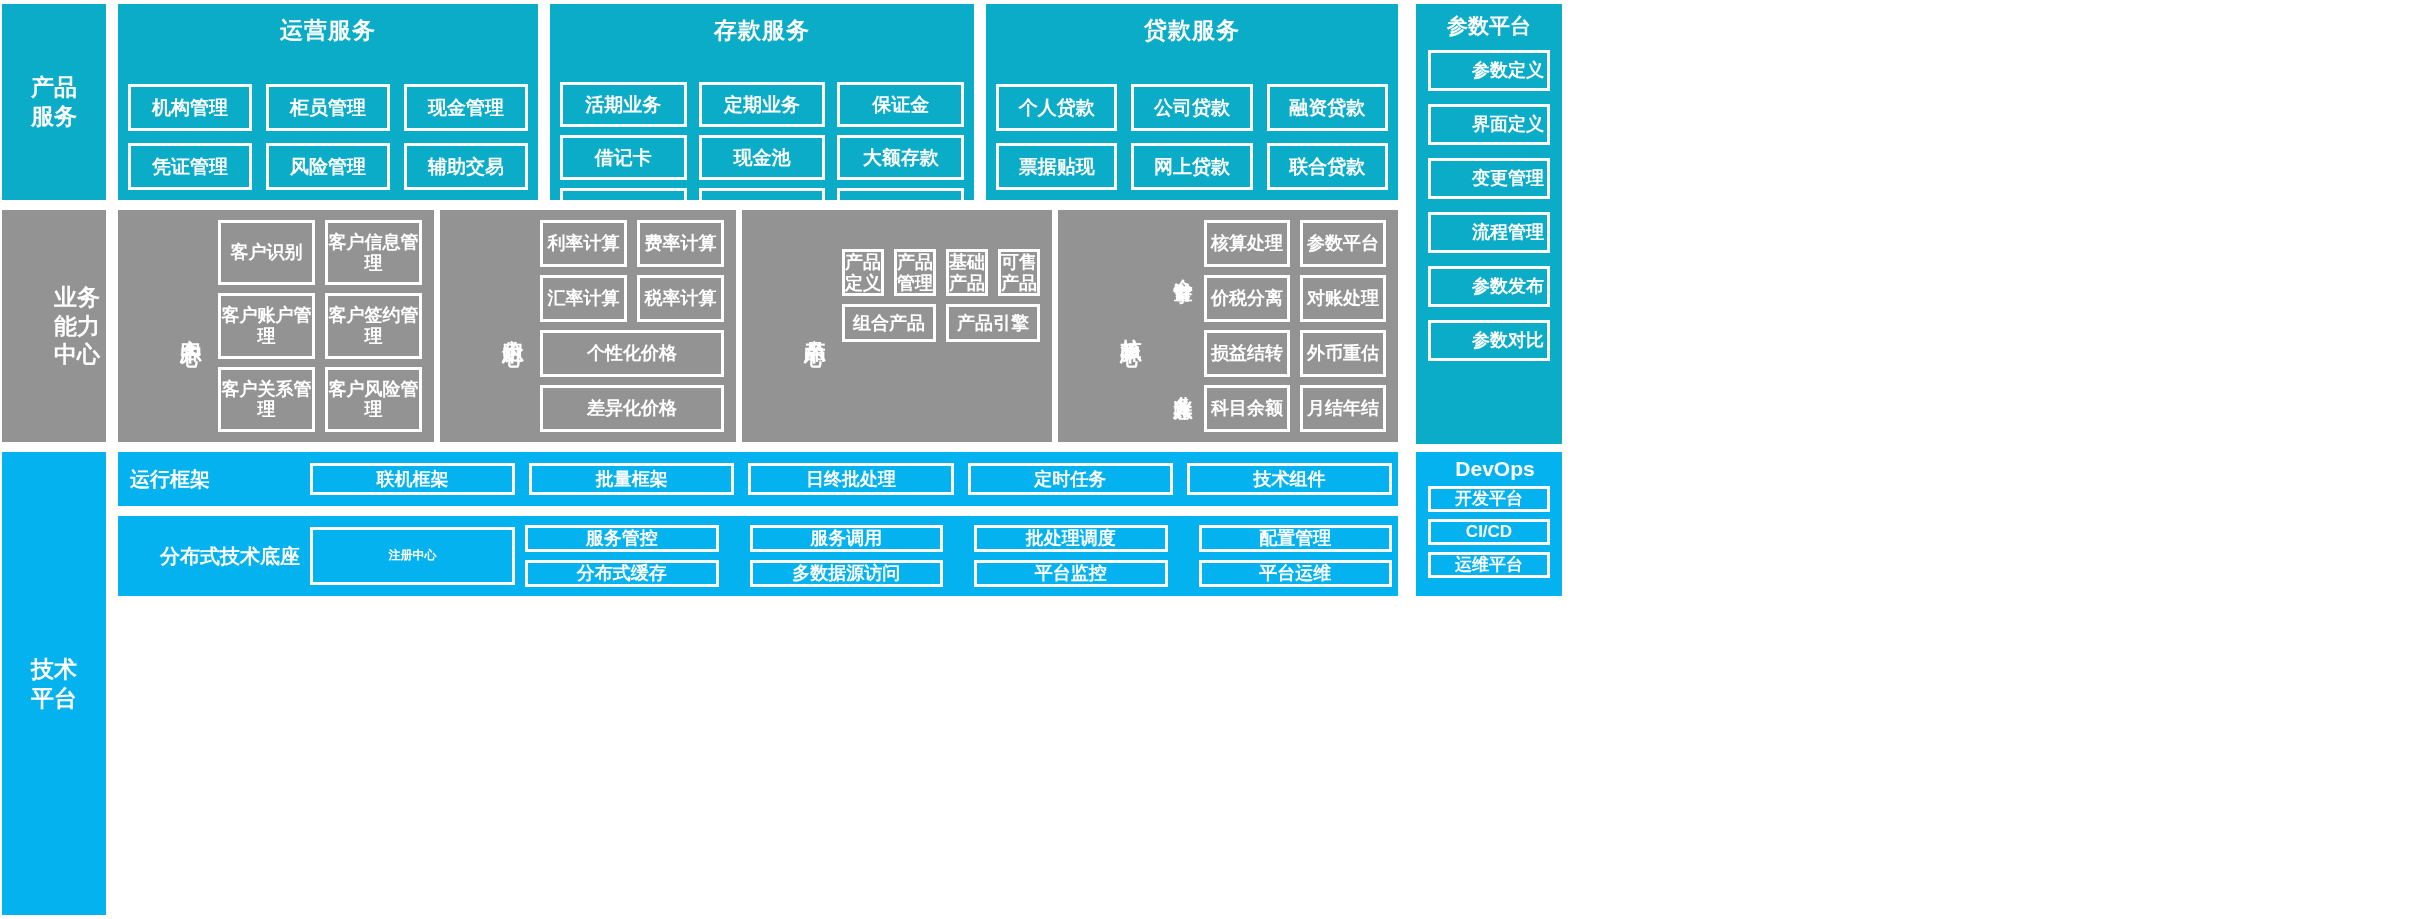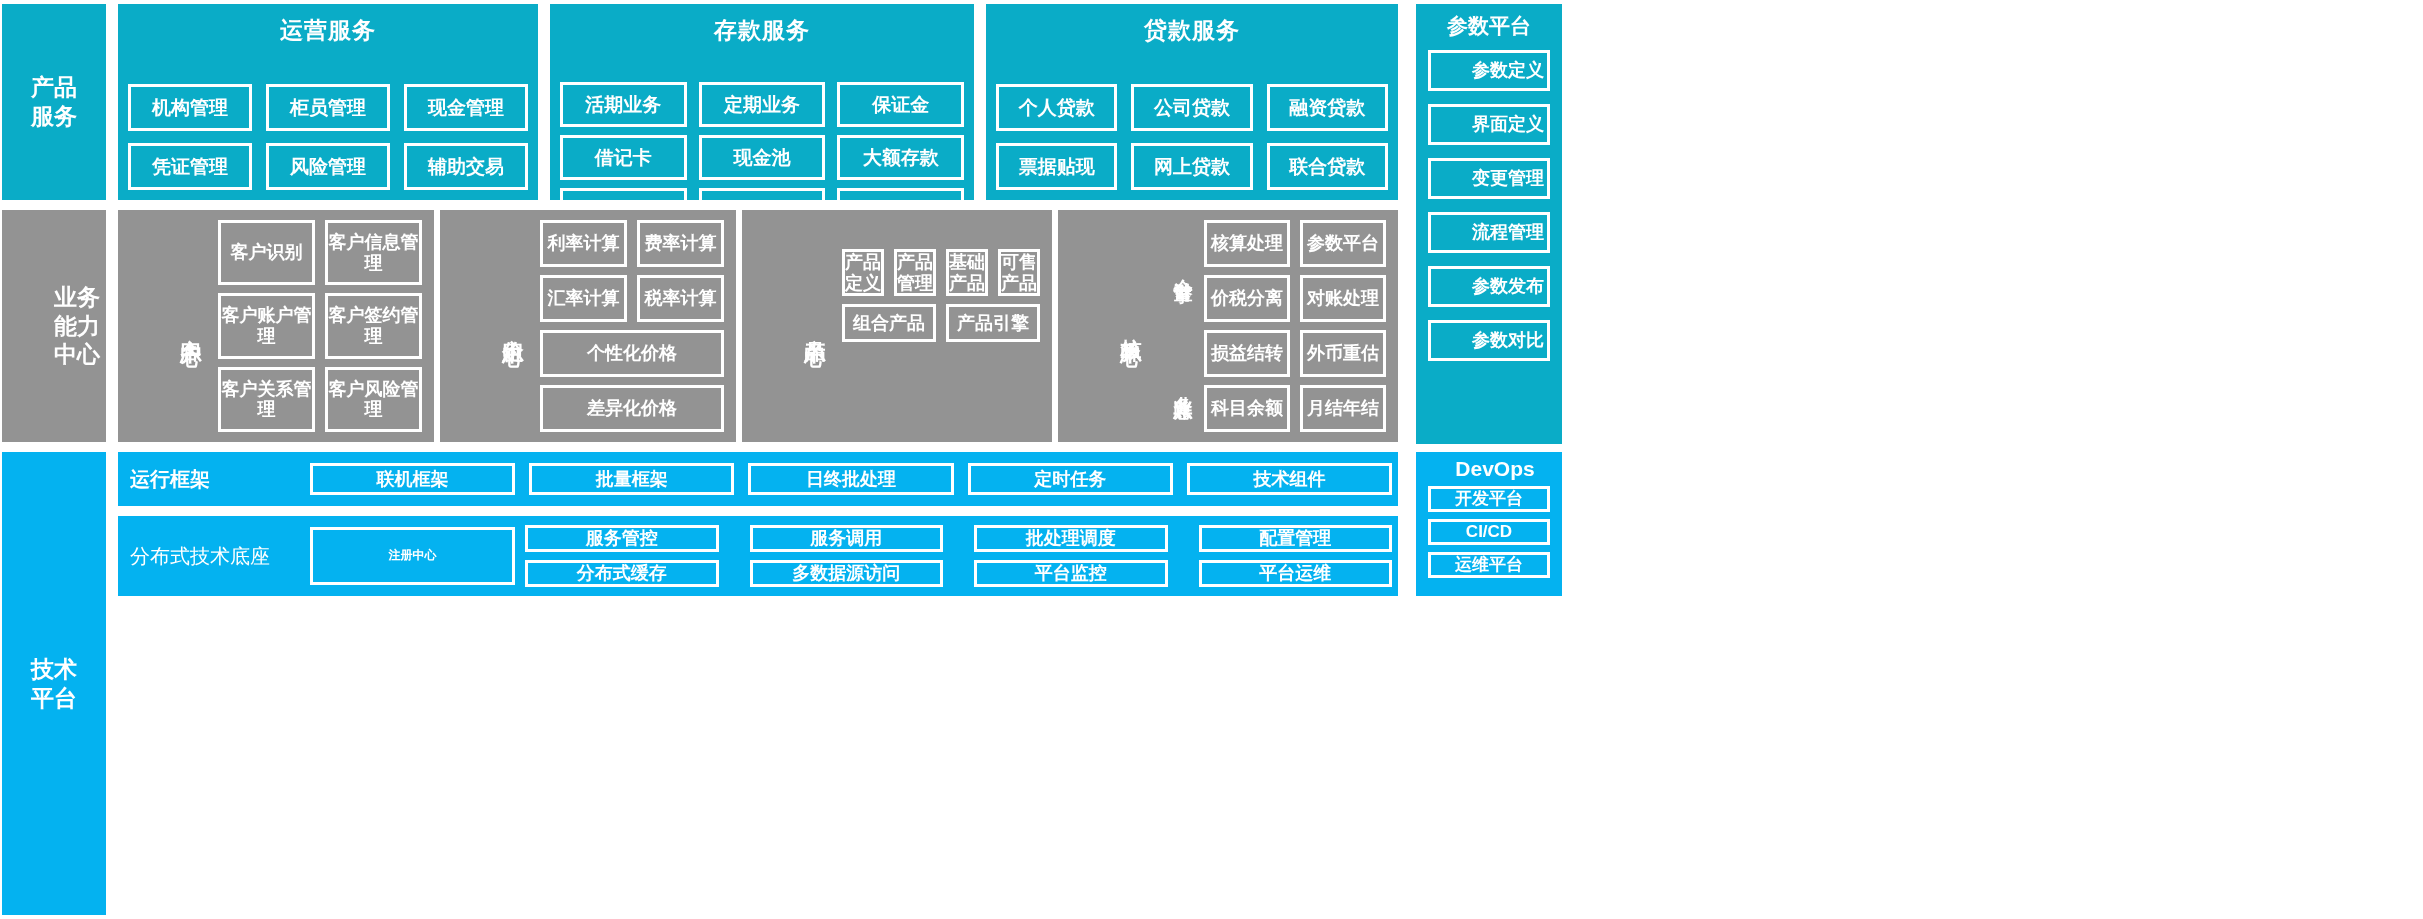--- a/index.html
+++ b/index.html
@@ -106,21 +106,21 @@
     display:flex; align-items:center; padding: 0 6px 0 12px; gap:10px;
   }
   .tech-run .rowlabel { width:170px; color:#fff; font-weight:bold; font-size:20px; }
   .tech-run .cells { flex:1; display:grid; grid-template-columns: repeat(5,1fr); gap:14px; }
   .tech-run .cell { height:32px; font-size:18px; }
 
   .tech-base {
     position:absolute; left:118px; top:516px; width:1280px; height:80px;
     display:flex; align-items:center; padding: 0 6px 0 12px; gap:10px;
   }
-  .tech-base .rowlabel { width:170px; color:#fff; font-weight:normal; font-size:20px; }
+  .tech-base .rowlabel { width:170px; color:#fff; font-weight:bold; font-size:20px;text-align:right; }
   .tech-base .reg { width:205px; }
   .tech-base .reg .cell { height:58px; font-size:12px; }
   .tech-base .cells { flex:1; display:grid; grid-template-columns: repeat(4,1fr); grid-template-rows:1fr 1fr; gap:8px 31px; }
   .tech-base .cells .cell { height:27px; font-size:18px; }
 
   .devops {
     position:absolute; left:1416px; top:452px; width:146px; height:144px;
     padding-top:5px;
   }
   .devops .panel-title { font-size:21px; padding-bottom:5px;padding-left:12px; }

